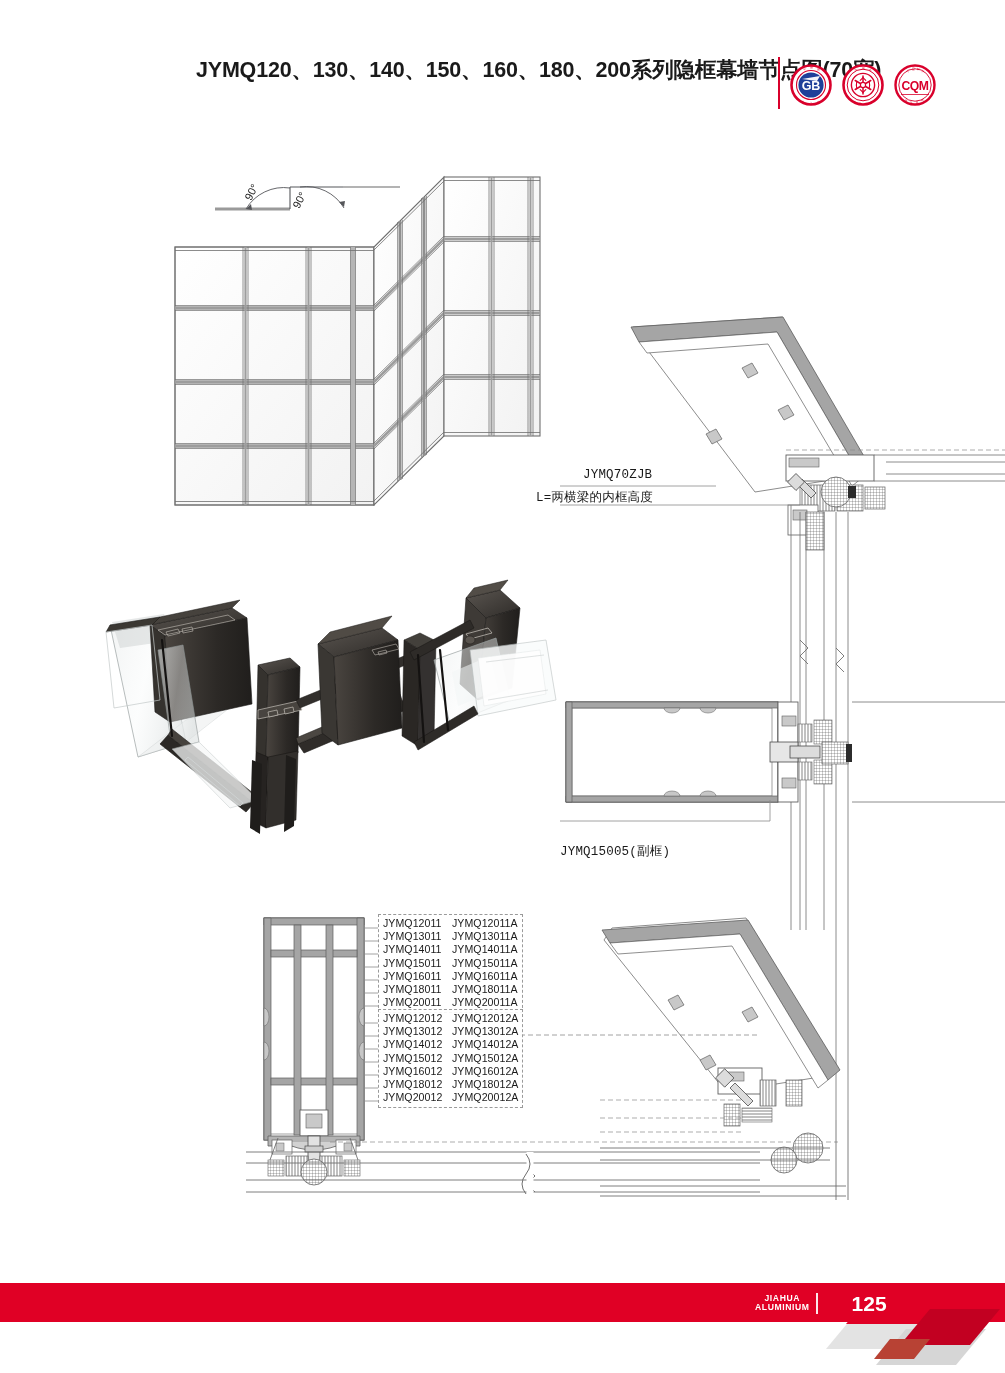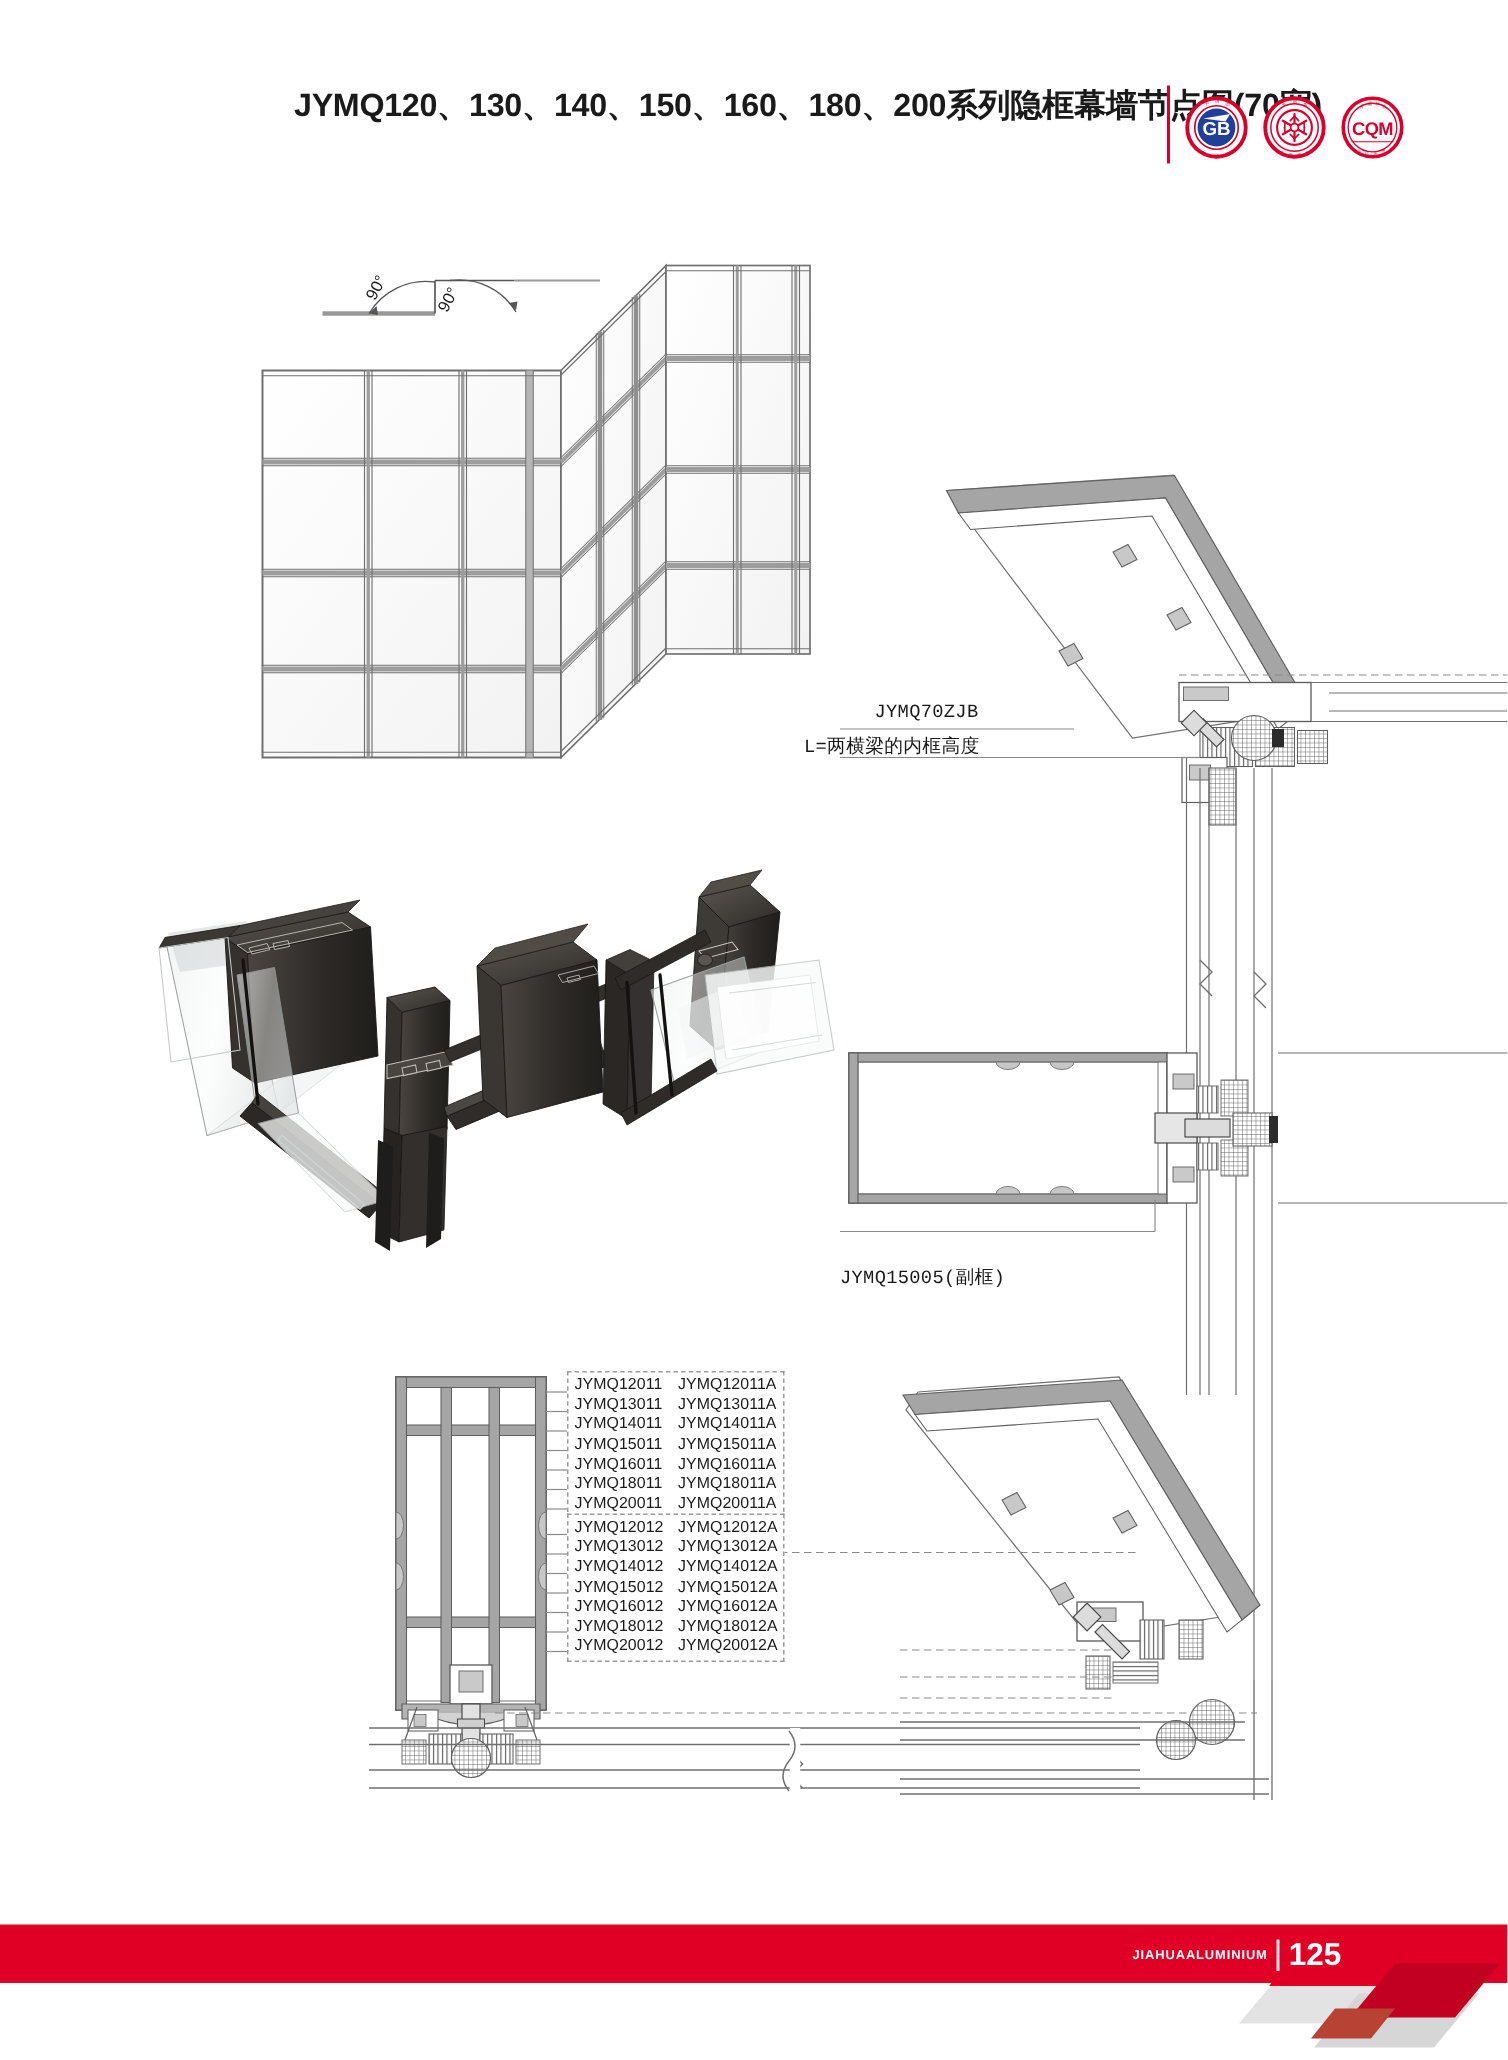--- a/index.html
+++ b/index.html
@@ -40,25 +40,25 @@
   .partrow{font-size:10.6px;line-height:13.2px;color:#1a1a1a;white-space:nowrap;
            font-family:"Liberation Sans","DejaVu Sans",sans-serif;letter-spacing:0.05px;}
   .partrow span{display:inline-block;}
   .pn-a{width:66px;}
 
   
   #footer{position:absolute;left:0;top:1283px;width:1005px;height:90px;}
   #footer-band{position:absolute;left:0;top:0;width:1005px;height:39px;background:#e00025;}
   #footer-brand{position:absolute;left:755px;top:8px;display:flex;align-items:center;
                 gap:6px;height:24px;}
-  #brand-lines{display:flex;flex-direction:row;align-items:center;line-height:1.0;}
+  #brand-lines{display:flex;flex-direction:column;align-items:center;line-height:1.0;}
   #brand-top{font-size:8.6px;font-weight:bold;color:#ffffff;letter-spacing:0.6px;}
   #brand-bottom{font-size:8.6px;font-weight:bold;color:#ffffff;letter-spacing:0.6px;}
   #brand-sep{width:2px;height:21px;background:#ffffff;opacity:.9;}
-  #page-num{font-size:21px;font-weight:bold;color:#ffffff;line-height:1;}
+  #page-num{font-size:21px;font-weight:bold;color:#ffffff;line-height:1;margin-left:28px;}
 </style>
 </head>
 <body>
 
 <div id="header">
 
   <div id="title-block">
     <div id="title-cn">JYMQ120、130、140、150、160、180、200系列隐框幕墙节点图(70宽)</div>
   </div>
 

